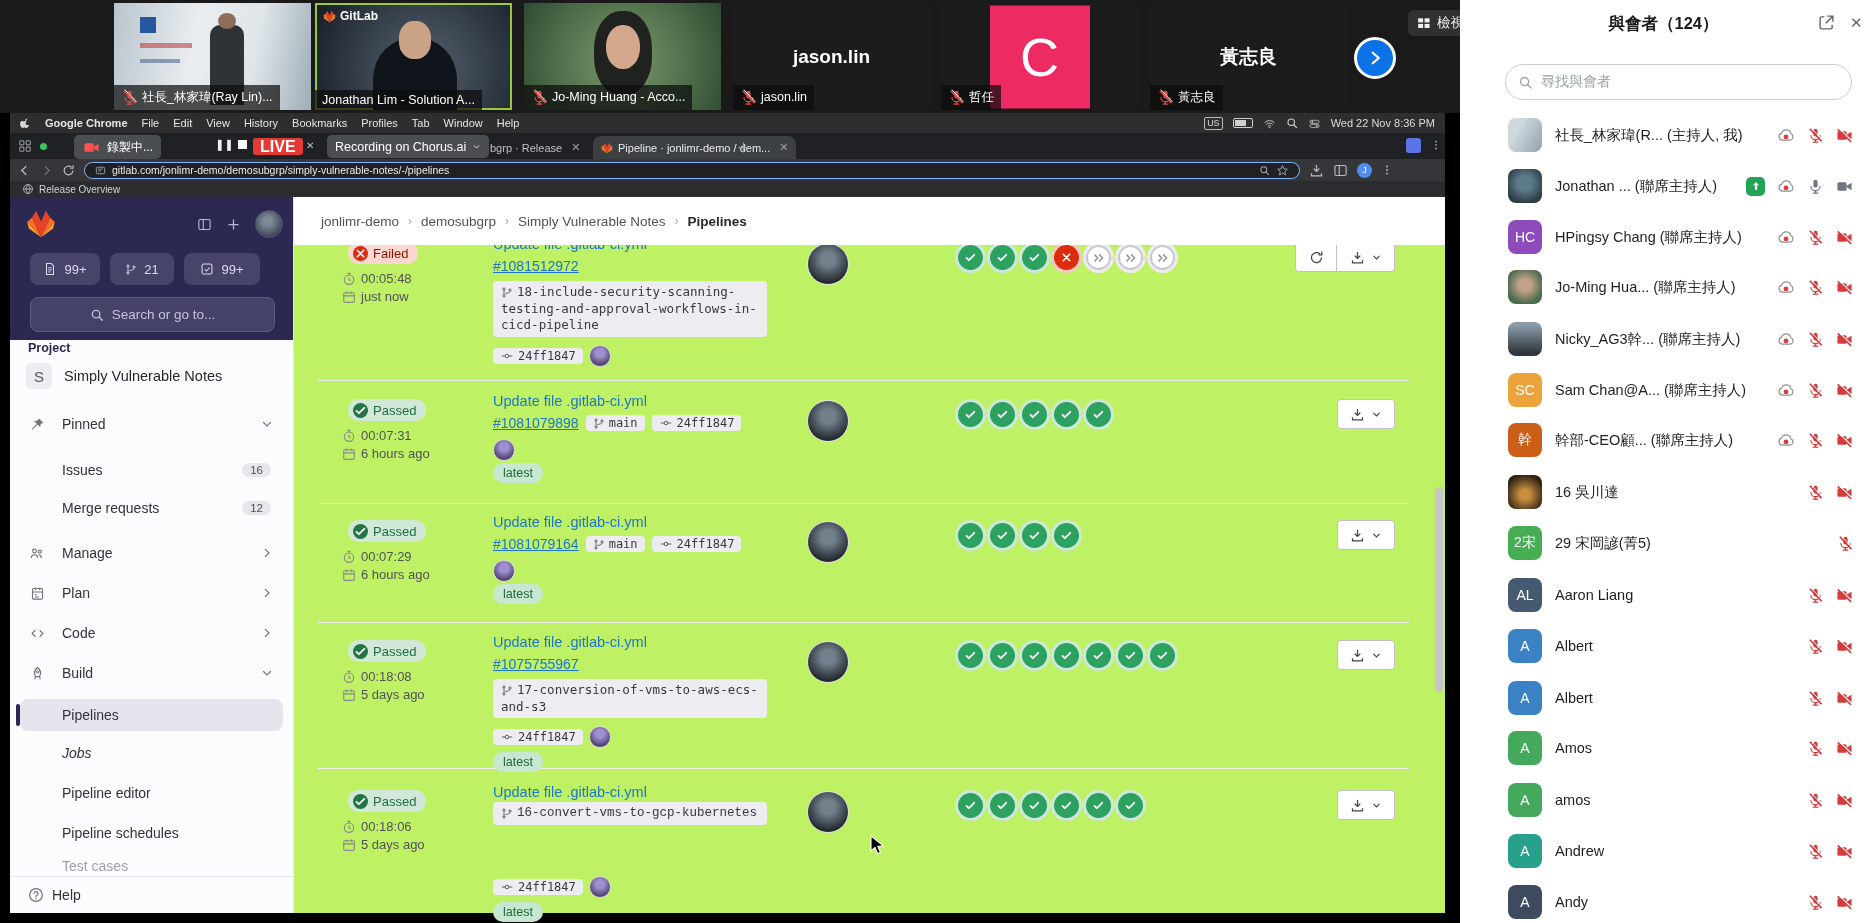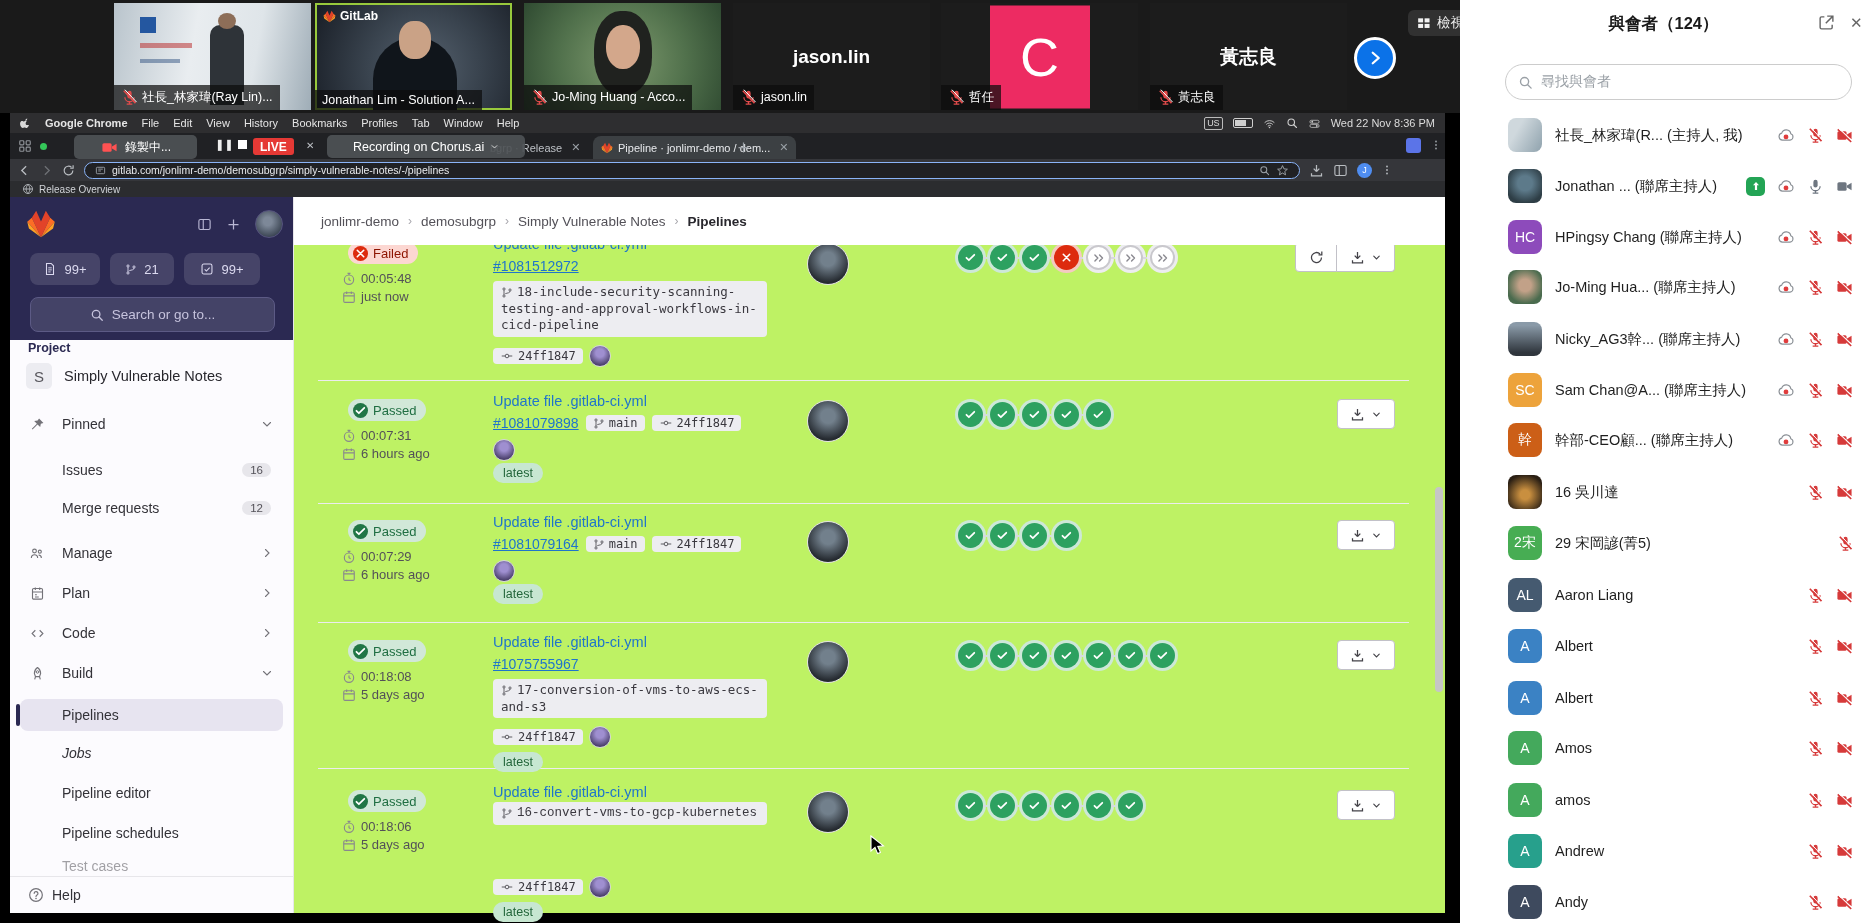--- a/index.html
+++ b/index.html
@@ -44,23 +44,23 @@
   #menubar .m-right{margin-left:auto;display:flex;align-items:center;gap:10px;color:#dcdcdc;}
   .kbd-box{border:1px solid #bbb;border-radius:2px;font-size:9px;padding:0 2px;line-height:11px;}
   .batt{width:18px;height:8px;border:1px solid #cfcfcf;border-radius:2px;position:relative;}
   .batt::after{content:"";position:absolute;left:1px;top:1px;bottom:1px;width:11px;background:#cfcfcf;}
   #tabstrip{position:absolute;left:0;top:20px;right:0;height:26px;background:#202124;}
   .tab{position:absolute;top:3px;height:23px;display:flex;align-items:center;gap:5px;color:#bdc1c6;
     font-size:11px;padding:0 8px;white-space:nowrap;}
   .tab.active{background:#3c4043;border-radius:8px 8px 0 0;color:#e8eaed;}
   .tab .x{color:#9aa0a6;font-size:11px;margin-left:4px;}
   .float-pill{position:absolute;display:flex;align-items:center;gap:6px;background:rgba(78,82,86,.92);
-    color:#fff;border-radius:5px;font-size:12px;padding:0 26px;height:22px;z-index:3;}
+    color:#fff;border-radius:5px;font-size:12px;padding:0 8px;height:22px;z-index:3;}
   #live-badge{position:absolute;left:243px;top:5px;height:17px;padding:0 7px;background:#e53935;border-radius:3px;
-    color:#fff;font-weight:bold;font-size:12px;display:flex;align-items:center;z-index:3;}
+    color:#fff;font-weight:bold;font-size:16px;display:flex;align-items:center;z-index:3;}
   #rec-controls{position:absolute;left:205px;top:5px;display:flex;gap:5px;align-items:center;z-index:3;color:#fff;}
   .sq{width:9px;height:9px;background:#fff;display:inline-block;}
   #urlrow{position:absolute;left:0;top:46px;right:0;height:22px;background:#35363a;display:flex;align-items:center;
     padding:0 8px;box-sizing:border-box;gap:9px;color:#b9bdc1;}
   #url-pill{flex:0 0 auto;width:1216px;height:17px;background:#202124;border:1.5px solid #8ab4f8;border-radius:10px;
     display:flex;align-items:center;gap:6px;color:#e8eaed;font-size:10.5px;padding:0 10px;box-sizing:border-box;}
   #url-pill .spacer{flex:1}
   #profile-avatar{width:15px;height:15px;border-radius:50%;background:#4f8df0;color:#fff;font-size:9px;
     display:flex;align-items:center;justify-content:center;}
   #bookmarks{position:absolute;left:0;top:68px;right:0;height:16px;background:#2b2c2f;display:flex;align-items:center;

